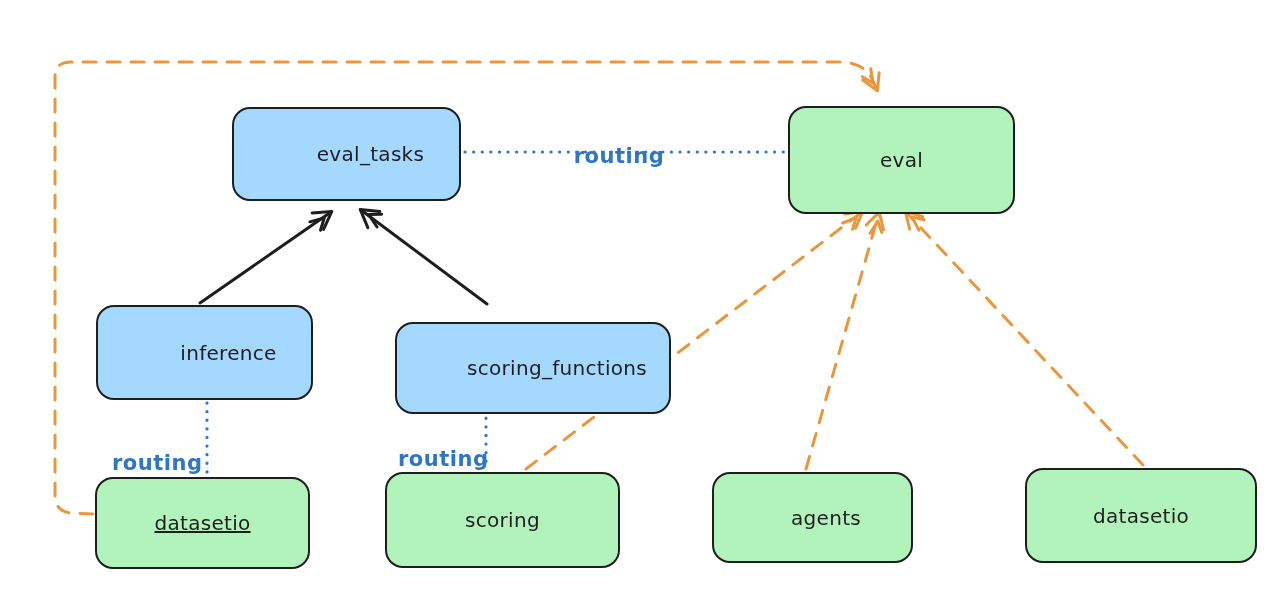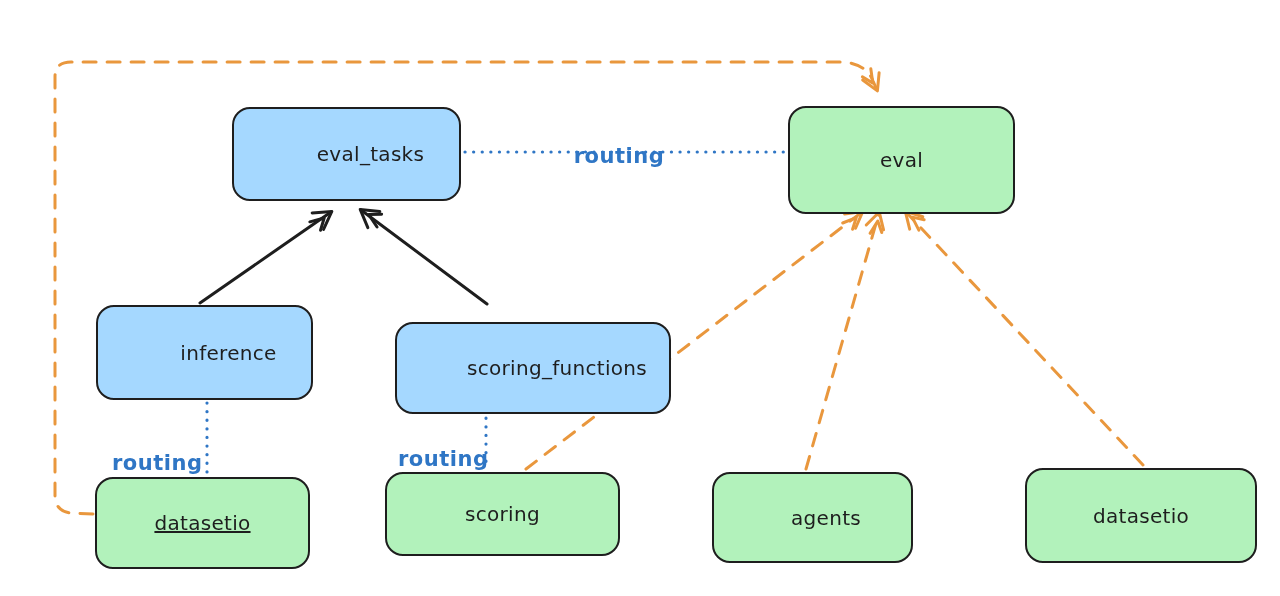--- a/index.html
+++ b/index.html
@@ -20,21 +20,21 @@
     letter-spacing:0.3px;
     box-sizing:border-box;
   }
   .node.blue{background:var(--node-blue-fill,#a5d8ff);padding-left:48px;}
   .node.green{background:var(--node-green-fill,#b2f2bb);}
   #node-eval_tasks{left:232px;top:107px;width:229px;height:94px;}
   #node-eval{left:788px;top:106px;width:227px;height:108px;}
   #node-datasets{left:96px;top:305px;width:217px;height:95px;}
   #node-scoring_functions{left:378px;top:322px;width:276px;height:92px;margin-left:17px;}
   #node-datasetio{left:95px;top:477px;width:215px;height:92px;text-decoration:underline;}
-  #node-scoring{left:385px;top:472px;width:235px;height:84px;}
+  #node-scoring{left:385px;top:472px;width:235px;height:96px;}
   #node-agents{left:712px;top:472px;width:201px;height:91px;padding-left:27px;}
   #node-inference{left:1025px;top:468px;width:232px;height:95px;}
   .routing-label{
     position:absolute;
     color:var(--routing-blue,#2f76c5);
     font-size:21px;font-weight:600;text-align:center;
     letter-spacing:0.5px;
     margin-top:28px;
   }
   #routing-label-top{left:570px;top:116px;width:98px;}

